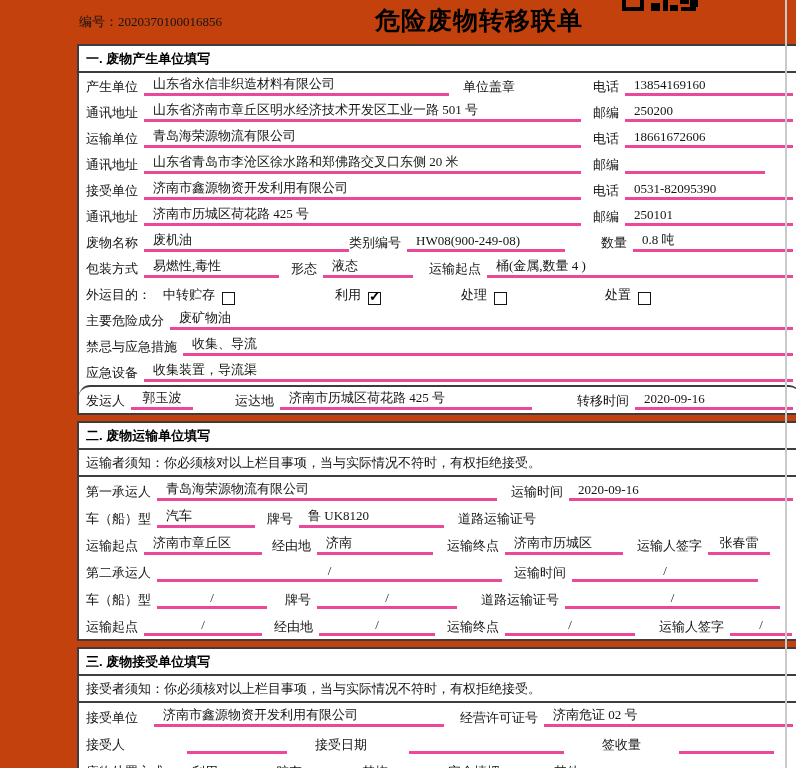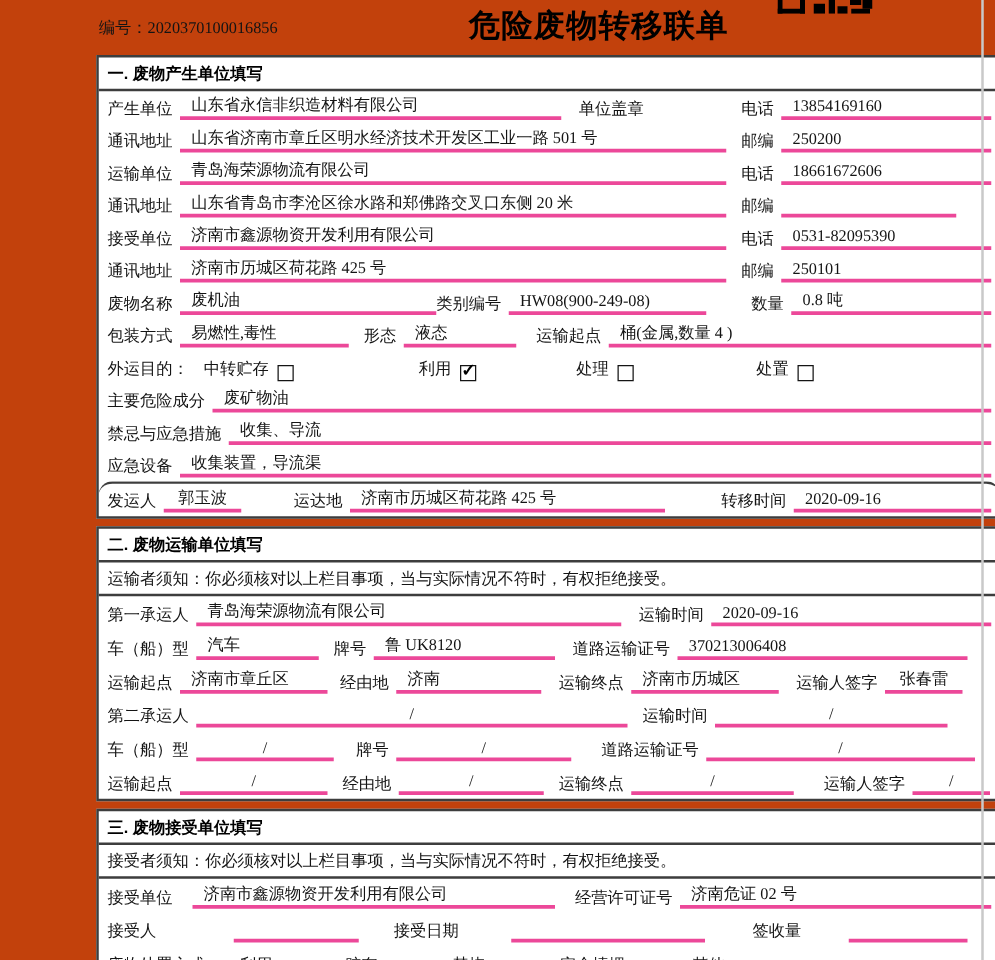--- a/index.html
+++ b/index.html
@@ -177,21 +177,20 @@
       <span class="lbl" style="margin-left:14px">运输时间</span>
       <span class="v fill">2020-09-16</span>
     </div>
 
     <div class="r r2">
       <span class="lbl">车（船）型</span>
       <span class="v" style="width:98px">汽车</span>
       <span class="lbl" style="margin-left:12px">牌号</span>
       <span class="v" style="width:145px">鲁 UK8120</span>
       <span class="lbl" style="margin-left:14px">道路运输证号</span>
-      <span class="v" style="width:232px">370213006408</span>
     </div>
 
     <div class="r r2">
       <span class="lbl">运输起点</span>
       <span class="v" style="width:118px">济南市章丘区</span>
       <span class="lbl" style="margin-left:10px">经由地</span>
       <span class="v" style="width:116px">济南</span>
       <span class="lbl" style="margin-left:14px">运输终点</span>
       <span class="v" style="width:118px">济南市历城区</span>
       <span class="lbl" style="margin-left:14px">运输人签字</span>

